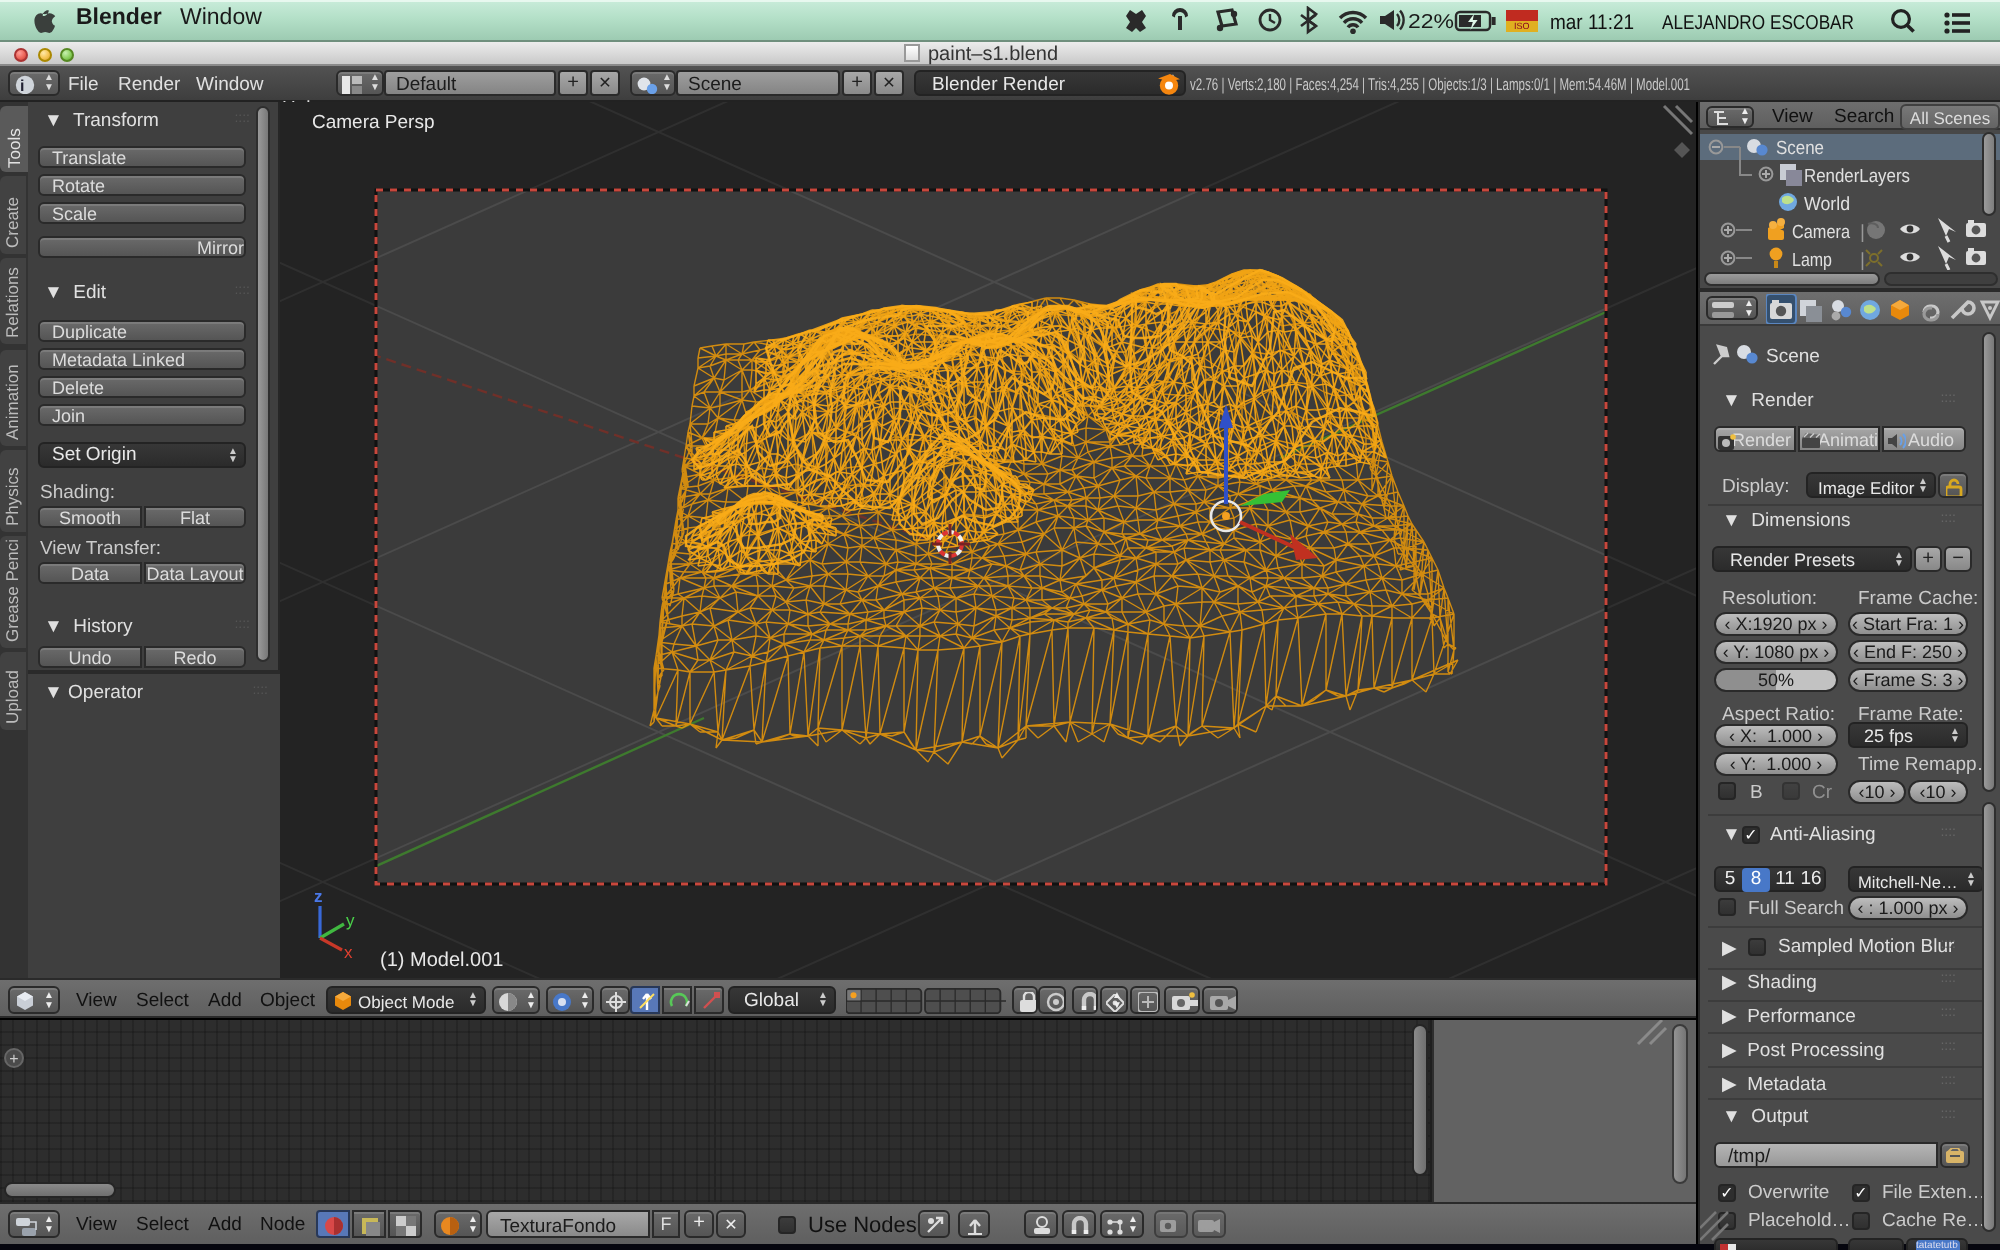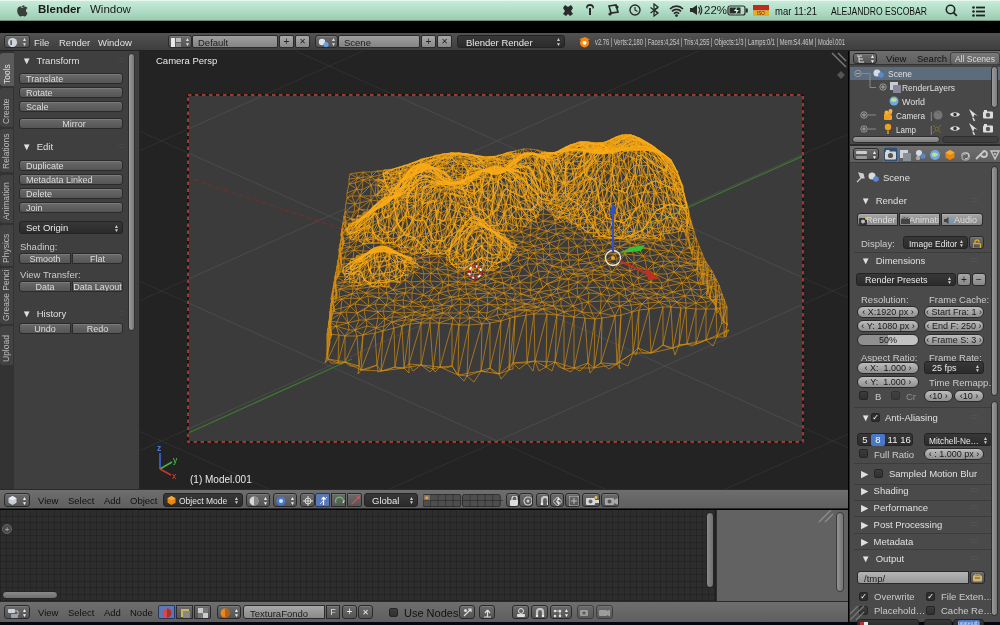--- a/index.html
+++ b/index.html
@@ -72,20 +72,27 @@
           <circle cx="1.5" cy="1.5" r="1.3"></circle>
           <rect x="4" y=".6" width="9" height="1.8"></rect>
           <circle cx="1.5" cy="5.5" r="1.3"></circle>
           <rect x="4" y="4.6" width="9" height="1.8"></rect>
           <circle cx="1.5" cy="9.5" r="1.3"></circle>
           <rect x="4" y="8.6" width="9" height="1.8"></rect>
         </g>
   </svg>
 </div>
 
+<div class="abs" style="left:0;top:21px;width:1000px;height:12px;background:linear-gradient(#ececec,#c9c9c9);border-bottom:1px solid #8a8a8a">
+  <span class="abs" style="left:7px;top:2.5px;width:7px;height:7px;border-radius:50%;background:radial-gradient(circle at 35% 30%,#ff9d97,#ec6458 55%,#c33a30);border:.5px solid #a33"></span>
+  <span class="abs" style="left:18.5px;top:2.5px;width:7px;height:7px;border-radius:50%;background:radial-gradient(circle at 35% 30%,#ffe9a8,#f5c351 55%,#d09a2e);border:.5px solid #a80"></span>
+  <span class="abs" style="left:30px;top:2.5px;width:7px;height:7px;border-radius:50%;background:radial-gradient(circle at 35% 30%,#c8f0b0,#8cd05e 55%,#5ba32e);border:.5px solid #582"></span>
+  <span class="abs" style="left:452px;top:1px;width:8px;height:9px;background:linear-gradient(#fff,#ddd);border:1px solid #999"></span>
+  <span class="abs" style="left:464px;top:0.5px;font-size:10px;color:#333">paint–s1.blend</span>
+</div>
 
 <div class="abs" style="left:0;top:33px;width:1000px;height:18px;background:linear-gradient(#525252,#3e3e3e);border-bottom:1px solid #222">
   <div class="abs btn" style="left:4px;top:2px;width:26px;height:13px">
     <svg width="11" height="11" style="position:absolute;left:2px;top:1px" viewBox="0 0 11 11">
           <circle cx="5.5" cy="5.5" r="4.6" fill="#cfd4da"></circle>
           <text x="3" y="8.4" font-size="8" font-weight="bold" fill="#223">i</text>
         </svg>
     <span style="position:absolute;right:2px;top:1px;font-size:5px;line-height:5px;color:#ddd">▲<br>▼</span>
   </div>
   <span class="hdr abs" style="left:34px;top:4px">File</span>
@@ -106,21 +113,21 @@
   <div class="abs btn" style="left:315px;top:2px;width:23px;height:13px">
     <svg width="12" height="10" style="position:absolute;left:2px;top:1.5px" viewBox="0 0 12 10">
           <circle cx="4" cy="4" r="3.2" fill="#e0e4ea"></circle>
           <circle cx="8" cy="6.5" r="2.6" fill="#6aa0e8"></circle>
         </svg>
     <span style="position:absolute;right:1px;top:1px;font-size:5px;line-height:5px;color:#ddd">▲<br>▼</span>
   </div>
   <div class="abs" style="left:338px;top:2px;width:82px;height:13px;background:linear-gradient(#9e9e9e,#848484);border:1px solid #2a2a2a;border-radius:2px;color:#1c1c1c;font-size:9.5px;padding:1px 0 0 5px">Scene</div>
   <div class="abs" style="left:421px;top:2px;width:15px;height:13px;background:linear-gradient(#a8a8a8,#8a8a8a);border:1px solid #2a2a2a;border-radius:2px;font-size:10px;line-height:11px;color:#222;text-align:center">+</div>
   <div class="abs" style="left:437px;top:2px;width:15px;height:13px;background:linear-gradient(#a8a8a8,#8a8a8a);border:1px solid #2a2a2a;border-radius:2px;font-size:8px;line-height:12px;color:#222;text-align:center">✕</div>
-  <div class="abs dark" style="left:457px;top:2px;width:108px;height:13px;padding:1px 0 0 8px">Blender Render
+  <div class="abs dark" style="left:457px;top:2px;width:136px;height:13px;padding:1px 0 0 8px">Blender Render
     <span style="position:absolute;right:3px;top:1px;font-size:5px;line-height:5px;color:#ccc">▲<br>▼</span>
   </div>
   <svg class="abs" style="left:578px;top:3px" width="13" height="12" viewBox="0 0 13 12">
         <circle cx="6.5" cy="6.8" r="4.6" fill="#f5860f"></circle>
         <circle cx="6.5" cy="6.8" r="2" fill="#fff"></circle>
         <path d="M1 3.2L7 1l5 2.6-5.5 1z" fill="#f5860f"></path>
       </svg>
   <svg class="abs" style="left:595px;top:3px" width="260" height="13">
         <text x="0" y="9" font-size="8.5" fill="#c8c8c8" font-family="Liberation Sans" textLength="250" lengthAdjust="spacingAndGlyphs">v2.76 | Verts:2,180 | Faces:4,254 | Tris:4,255 | Objects:1/3 | Lamps:0/1 | Mem:54.46M | Model.001</text>
       </svg>
@@ -211,41 +218,45 @@
         <text transform="translate(9,311) rotate(-90)" fill="#bcbcbc">Upload</text>
       </g>
     </svg>
   </div>
 
   <span class="hdr abs" style="left:22px;top:4px">▼&nbsp; Transform</span>
       <span class="abs" style="right:14px;top:5px;color:#555;font-size:7px">::::</span>
   <div class="abs btn" style="left:19px;top:22px;width:104px;height:11px;line-height:10px;text-align:left;padding-left:6px">Translate</div>
   <div class="abs btn" style="left:19px;top:36px;width:104px;height:11px;line-height:10px;text-align:left;padding-left:6px">Rotate</div>
   <div class="abs btn" style="left:19px;top:50px;width:104px;height:11px;line-height:10px;text-align:left;padding-left:6px">Scale</div>
-  <div class="abs btn" style="left:19px;top:67px;width:104px;height:11px;line-height:10px;text-align:center;padding-left:6px">Mirror</div>
+  <div class="abs btn" style="left:19px;top:67px;width:104px;height:11px;line-height:10px;text-align:right;padding-left:6px">Mirror</div>
   <span class="hdr abs" style="left:22px;top:90px">▼&nbsp; Edit</span>
       <span class="abs" style="right:14px;top:91px;color:#555;font-size:7px">::::</span>
   <div class="abs btn" style="left:19px;top:109px;width:104px;height:11px;line-height:10px;text-align:left;padding-left:6px">Duplicate</div>
   <div class="abs btn" style="left:19px;top:123px;width:104px;height:11px;line-height:10px;text-align:left;padding-left:6px">Metadata Linked</div>
   <div class="abs btn" style="left:19px;top:137px;width:104px;height:11px;line-height:10px;text-align:left;padding-left:6px">Delete</div>
   <div class="abs btn" style="left:19px;top:151px;width:104px;height:11px;line-height:10px;text-align:left;padding-left:6px">Join</div>
   <div class="abs dark" style="left:19px;top:170px;width:104px;height:13px;padding-left:6px;line-height:12px;text-align:left">Set Origin<span class="arrows">▲<br>▼</span></div>
   <span class="lbl abs" style="left:20px;top:190px">Shading:</span>
   <div class="abs btn" style="left:19px;top:202px;width:52px;height:11px;line-height:10px;border-radius:3px 0 0 3px">Smooth</div>
   <div class="abs btn" style="left:72px;top:202px;width:51px;height:11px;line-height:10px;border-radius:0 3px 3px 0">Flat</div>
   <span class="lbl abs" style="left:20px;top:218px">View Transfer:</span>
   <div class="abs btn" style="left:19px;top:230px;width:52px;height:11px;line-height:10px;border-radius:3px 0 0 3px">Data</div>
   <div class="abs btn" style="left:72px;top:230px;width:51px;height:11px;line-height:10px;border-radius:0 3px 3px 0">Data Layout</div>
   <span class="hdr abs" style="left:22px;top:257px">▼&nbsp; History</span>
       <span class="abs" style="right:14px;top:258px;color:#555;font-size:7px">::::</span>
   <div class="abs btn" style="left:19px;top:272px;width:52px;height:11px;line-height:10px;border-radius:3px 0 0 3px">Undo</div>
   <div class="abs btn" style="left:72px;top:272px;width:51px;height:11px;line-height:10px;border-radius:0 3px 3px 0">Redo</div>
 
   <div class="abs" style="left:128px;top:2px;width:7px;height:278px;background:linear-gradient(90deg,#9a9a9a,#787878);border-radius:4px;border:1px solid #2e2e2e"></div>
 
+  <div class="abs" style="left:14px;top:284px;width:126px;height:154px;background:#3f3f3f;border-top:2px solid #2a2a2a">
+    <span class="hdr abs" style="left:8px;top:4px">▼ Operator</span>
+        <span class="abs" style="right:6px;top:5px;color:#555;font-size:7px">::::</span>
+  </div>
 </div>
 
 <div class="abs" style="left:0;top:489px;width:848px;height:20px;background:linear-gradient(#6e6e6e,#5f5f5f);border-top:1px solid #2a2a2a;border-bottom:1px solid #2a2a2a">
   <div class="abs btn" style="left:4px;top:3px;width:26px;height:14px">
     <svg width="11" height="11" style="position:absolute;left:2px;top:1px" viewBox="0 0 11 11">
           <path d="M5.5 1l4 2.3v4.4L5.5 10l-4-2.3V3.3z" fill="#c9ced6"></path>
           <path d="M5.5 1l4 2.3-4 2.2-4-2.2z" fill="#e8ecf2"></path>
         </svg>
     <span style="position:absolute;right:2px;top:1.5px;font-size:5px;line-height:5px;color:#eee">▲<br>▼</span>
   </div>
@@ -684,21 +695,21 @@
   <span class="chk abs" style="left:21px;top:267px;background:#2e2e2e;text-align:center;color:#fff;font-size:8px;line-height:8px">✓</span>
   <span class="hdr abs" style="left:35px;top:266px">Anti-Aliasing</span>
       <span class="abs" style="right:22px;top:267px;color:#666;font-size:7px">::::</span>
   <div class="abs dark" style="left:7px;top:287px;width:56px;height:13px"></div>
   <span class="abs" style="left:9px;top:288px;width:12px;color:#eee;text-align:center">5</span>
   <span class="abs" style="left:21px;top:287.5px;width:14px;height:12px;background:#4878c8;border-radius:2px;color:#fff;text-align:center">8</span>
   <span class="abs" style="left:36px;top:288px;width:13px;color:#eee;text-align:center">11</span>
   <span class="abs" style="left:49px;top:288px;width:13px;color:#eee;text-align:center">16</span>
   <div class="abs dark" style="left:74px;top:287px;width:68px;height:13px;padding:2px 0 0 4px;font-size:8.3px">Mitchell-Ne…<span class="arrows">▲<br>▼</span></div>
   <span class="chk abs" style="left:9px;top:303px"></span>
-      <span class="lbl abs" style="left:24px;top:303px">Full Ratio</span>
+      <span class="lbl abs" style="left:24px;top:303px">Full Search</span>
   <div class="abs slider" style="left:74px;top:302px;width:60px;height:12px;line-height:11px">‹ : 1.000 px ›</div>
   <div class="abs" style="left:4px;top:317px;width:143px;height:1px;background:#3c3c3c"></div>
   <span class="hdr abs" style="left:11px;top:322px">▶</span>
       <span class="chk abs" style="left:24px;top:323px"></span>
       <span class="hdr abs" style="left:39px;top:322px">Sampled Motion Blur</span>
       <span class="abs" style="right:22px;top:323px;color:#666;font-size:7px">::::</span>
   <div class="abs" style="left:4px;top:338px;width:143px;height:1px;background:#3c3c3c"></div>
   <span class="hdr abs" style="left:11px;top:339px">▶&nbsp; Shading</span>
       <span class="abs" style="right:22px;top:340px;color:#666;font-size:7px">::::</span>
   <div class="abs" style="left:4px;top:354px;width:143px;height:1px;background:#3c3c3c"></div>

